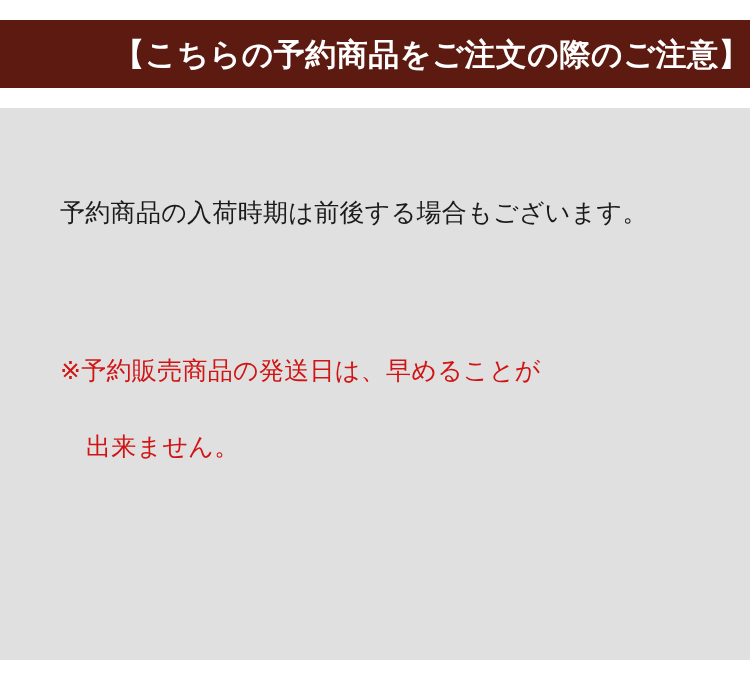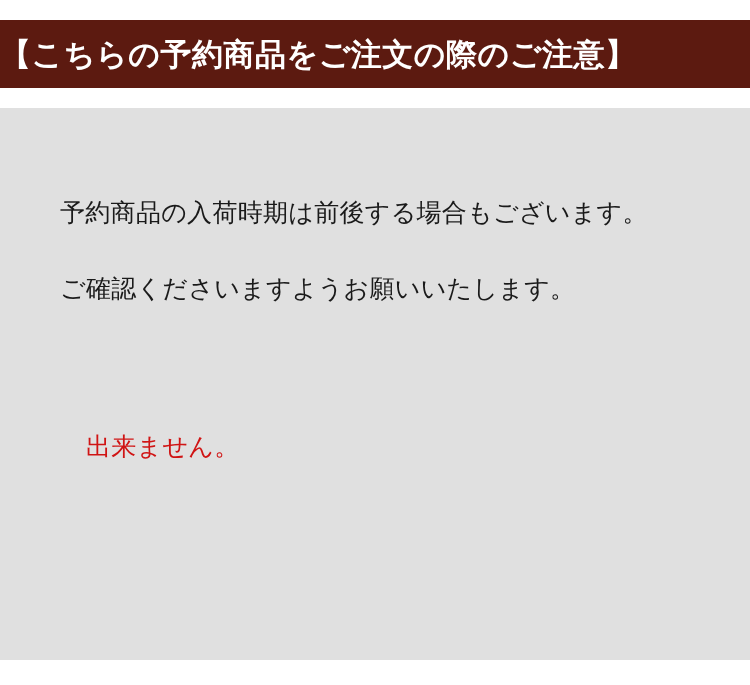--- a/index.html
+++ b/index.html
@@ -22,21 +22,21 @@
   }
   .notice-header {
     position: absolute;
     left: 0;
     top: 20px;
     width: 750px;
     height: 68px;
     background: #5c1a10;
     display: flex;
     align-items: center;
-    justify-content: flex-start;
+    justify-content: flex-end;
   }
   .notice-header-title {
     color: #ffffff;
     font-size: 31px;
     font-weight: bold;
     letter-spacing: 0.5px;
     line-height: 1;
     white-space: nowrap;
   }
   .notice-body {
@@ -74,23 +74,23 @@
 <div class="notice-card">
 
   <div class="notice-header">
     <div class="notice-header-title">【こちらの予約商品をご注文の際のご注意】</div>
   </div>
 
   <div class="notice-body">
 
     <p class="para">
       <span class="para-line">予約商品の入荷時期は前後する場合もございます。</span>
-      <span class="para-line">ご確認くださいますようお願いいたします。</span>
     </p>
 
     <div class="gap-lg"></div>
 
     <p class="para warn">
+      <span class="para-line">※予約販売商品の発送日は、早めることが</span>
       <span class="para-line indent">出来ません。</span>
     </p>
 
   </div>
 </div>
 
 </body></html>

